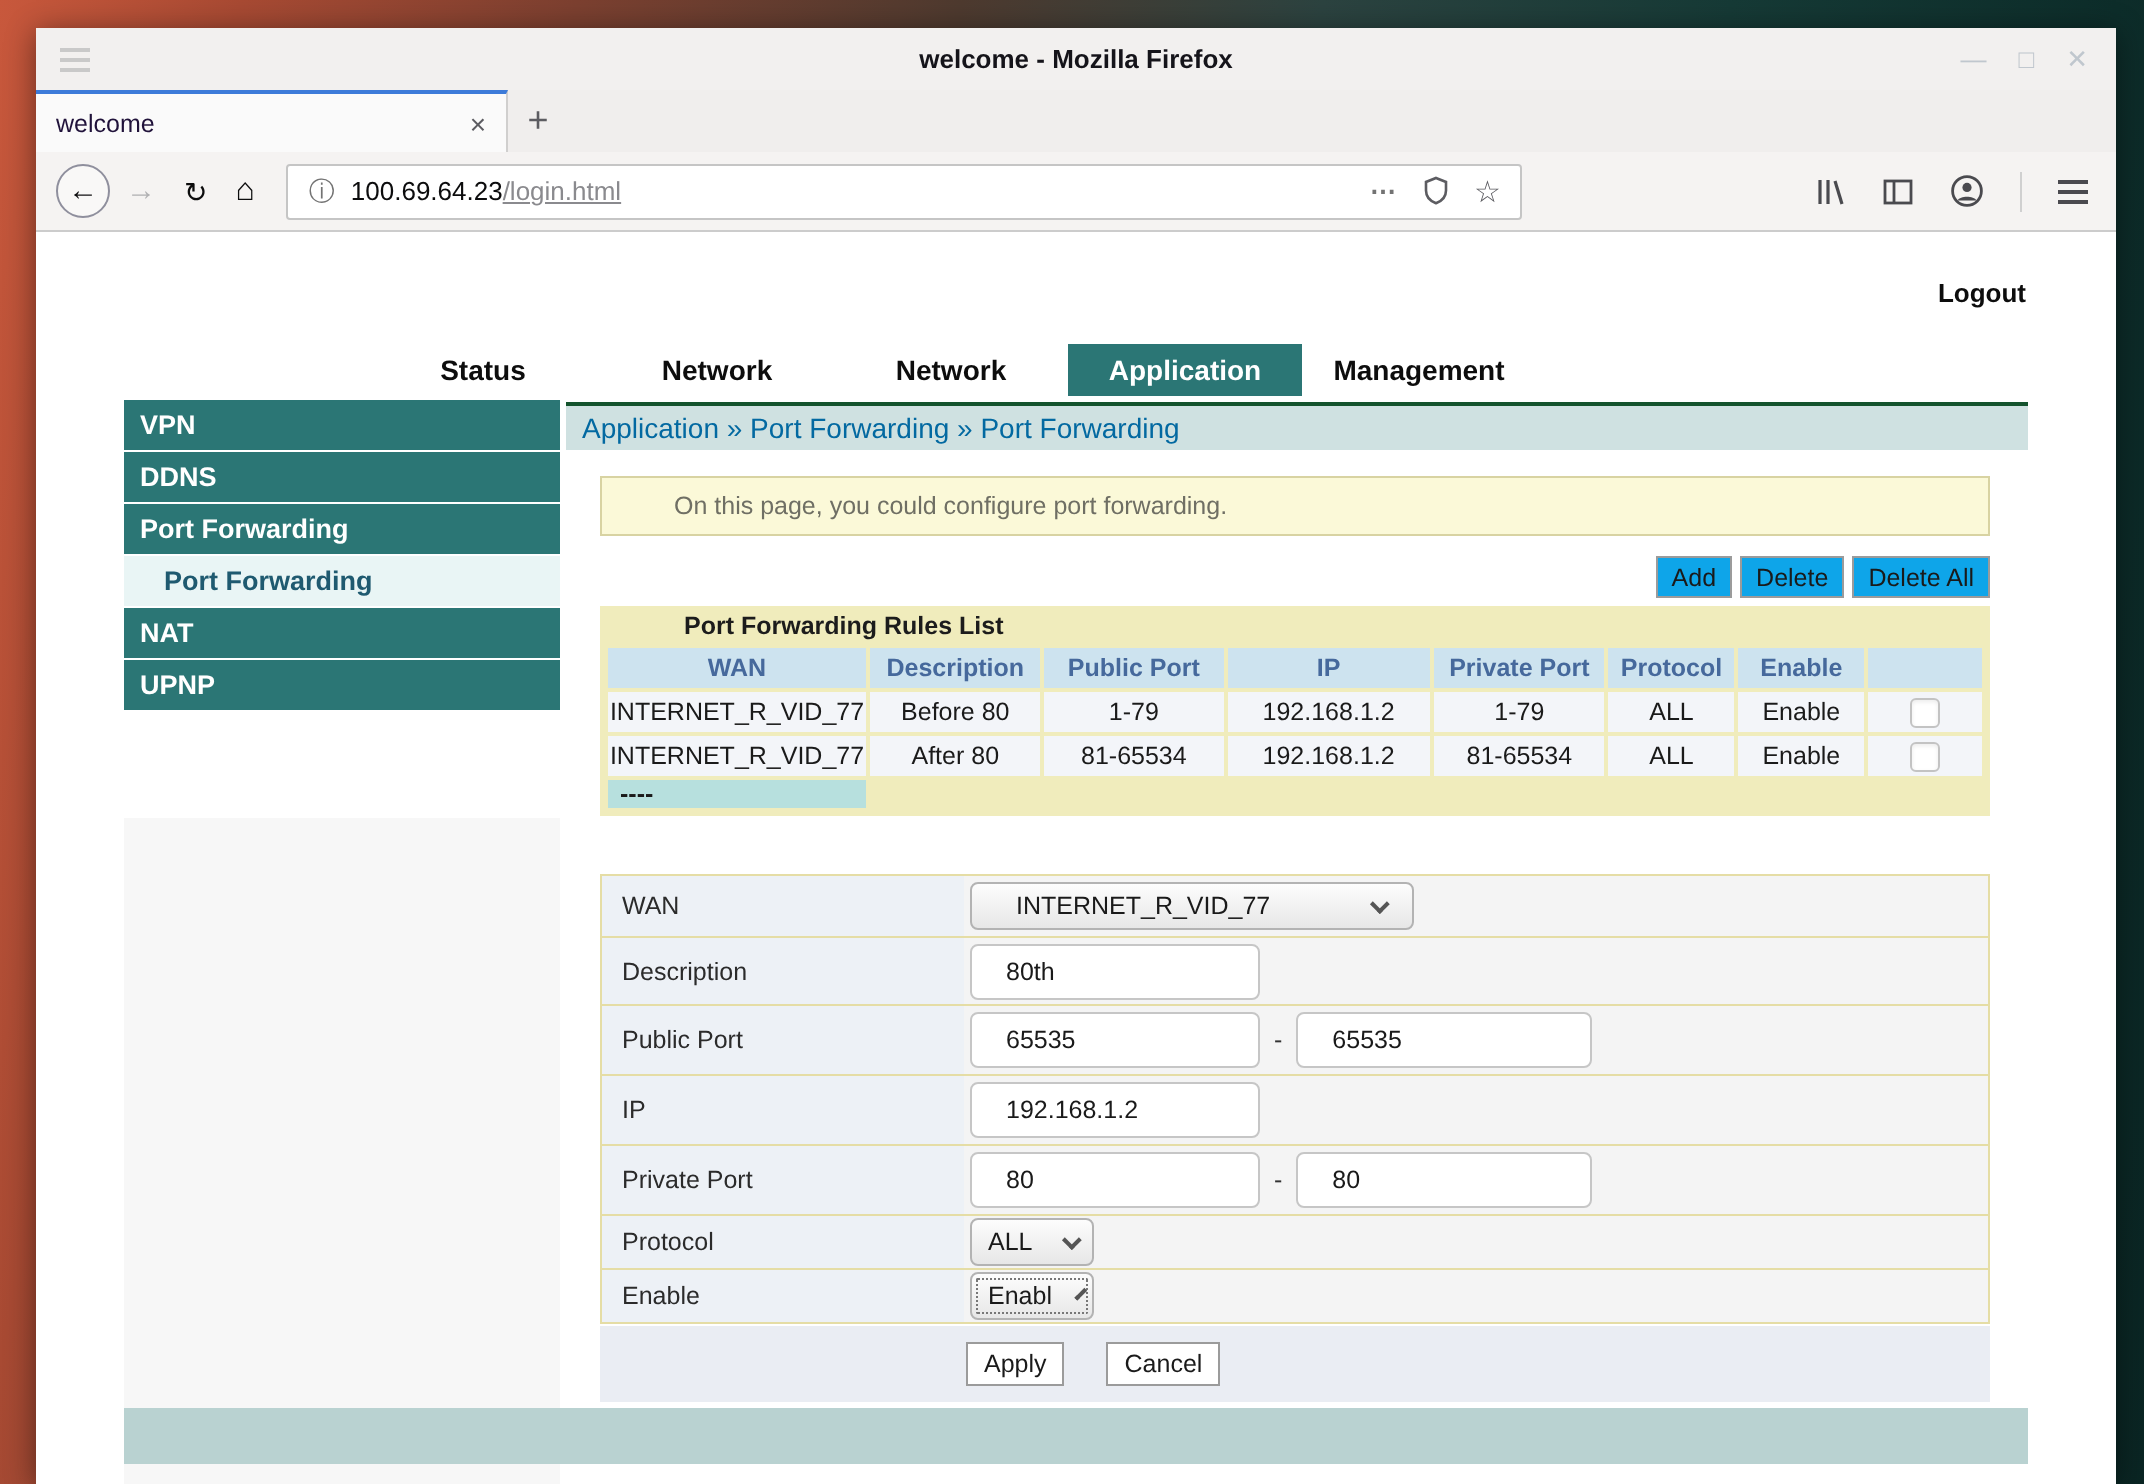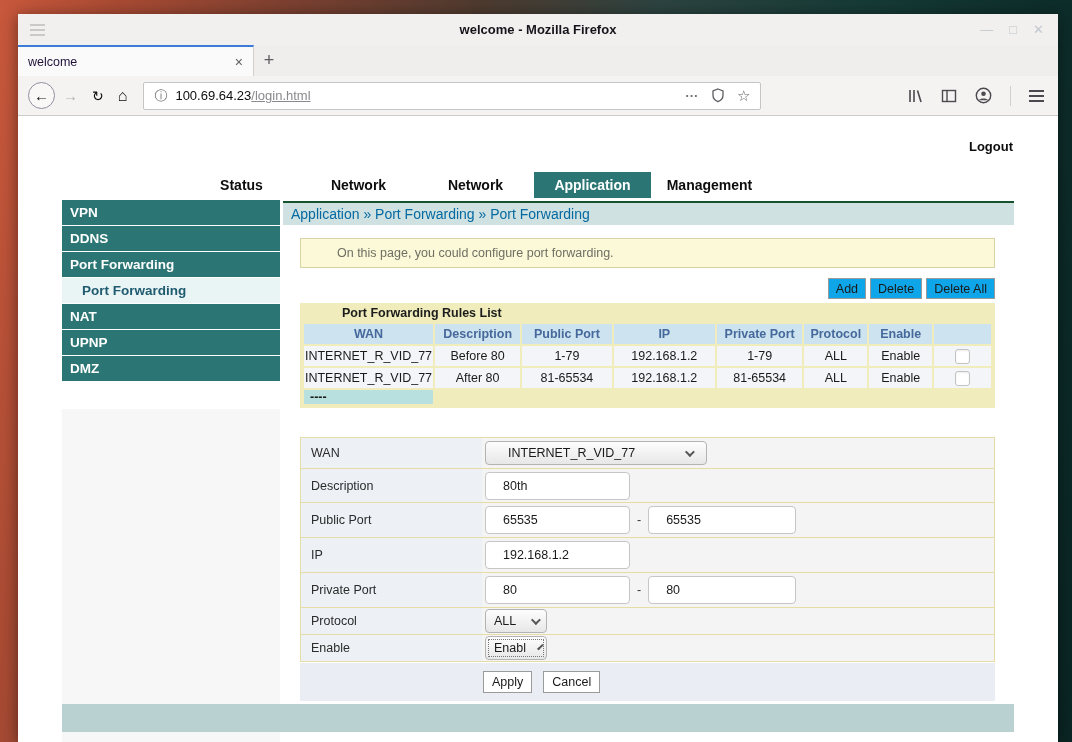--- a/index.html
+++ b/index.html
@@ -82,21 +82,21 @@
   .fval { flex:1; background:#f4f4f4; display:flex; align-items:center; padding-left:3px; }
   .ti { height:28px; width:145px; border:1px solid #c6c6c6; border-radius:4px; background:#fff; padding:0 17px; font-size:12.5px; color:#1a1a1a; font-family:"Liberation Sans", sans-serif; }
   .dash { margin:0 7px; font-size:12.5px; color:#333; }
   .sel { height:24px; border:1px solid #b3b3b3; border-radius:4px; background:linear-gradient(#fdfdfd,#e7e7e7); display:flex; align-items:center; font-size:12.5px; color:#1a1a1a; padding:0 8px; }
   .sel .chev { width:7px; height:7px; border-right:2px solid #555; border-bottom:2px solid #555; transform:rotate(45deg) translateY(-2px); margin-left:12px; }
   .sel-wan { width:222px; justify-content:space-between; padding:0 14px 0 22px; }
   .sel-sm { width:62px; justify-content:space-between; }
   .sel-focus { outline:1px dotted #777; outline-offset:-4px; }
   .h31{height:31px;} .h34{height:34px;} .h35{height:35px;} .h27{height:27px;}
 
-  .apply-area { position:absolute; left:282px; top:547px; width:695px; height:38px; background:#eaedf3; display:flex; align-items:center; padding-left:183px; gap:11px; }
+  .apply-area { position:absolute; left:282px; top:547px; width:695px; height:38px; background:#eaedf3; display:flex; align-items:center; padding-left:183px; gap:21px; }
   .btn2 { height:22px; background:#fff; border:1px solid #9b9b9b; font-size:12.5px; color:#1a1a1a; padding:0 8px; font-family:"Liberation Sans", sans-serif; }
 
   .footerbar { position:absolute; left:44px; top:588px; width:952px; height:28px; background:#b9d2d1; }
 </style>
 </head>
 <body>
 
 <div class="desktop">
   <div class="bwin">
 
@@ -177,21 +177,20 @@
         <div class="nav-item">Management</div>
       </div>
 
       <div class="sidebar">
         <div class="side-item">VPN</div>
         <div class="side-item">DDNS</div>
         <div class="side-item">Port Forwarding</div>
         <div class="side-item sub">Port Forwarding</div>
         <div class="side-item">NAT</div>
         <div class="side-item">UPNP</div>
-        <div class="side-item">DMZ</div>
       </div>
       <div class="side-fill"></div>
 
       <div class="main">
         <div class="breadcrumb">Application » Port Forwarding » Port Forwarding</div>
       </div>
 
       <div class="infobox">On this page, you could configure port forwarding.</div>
 
       <div class="list-actions">

